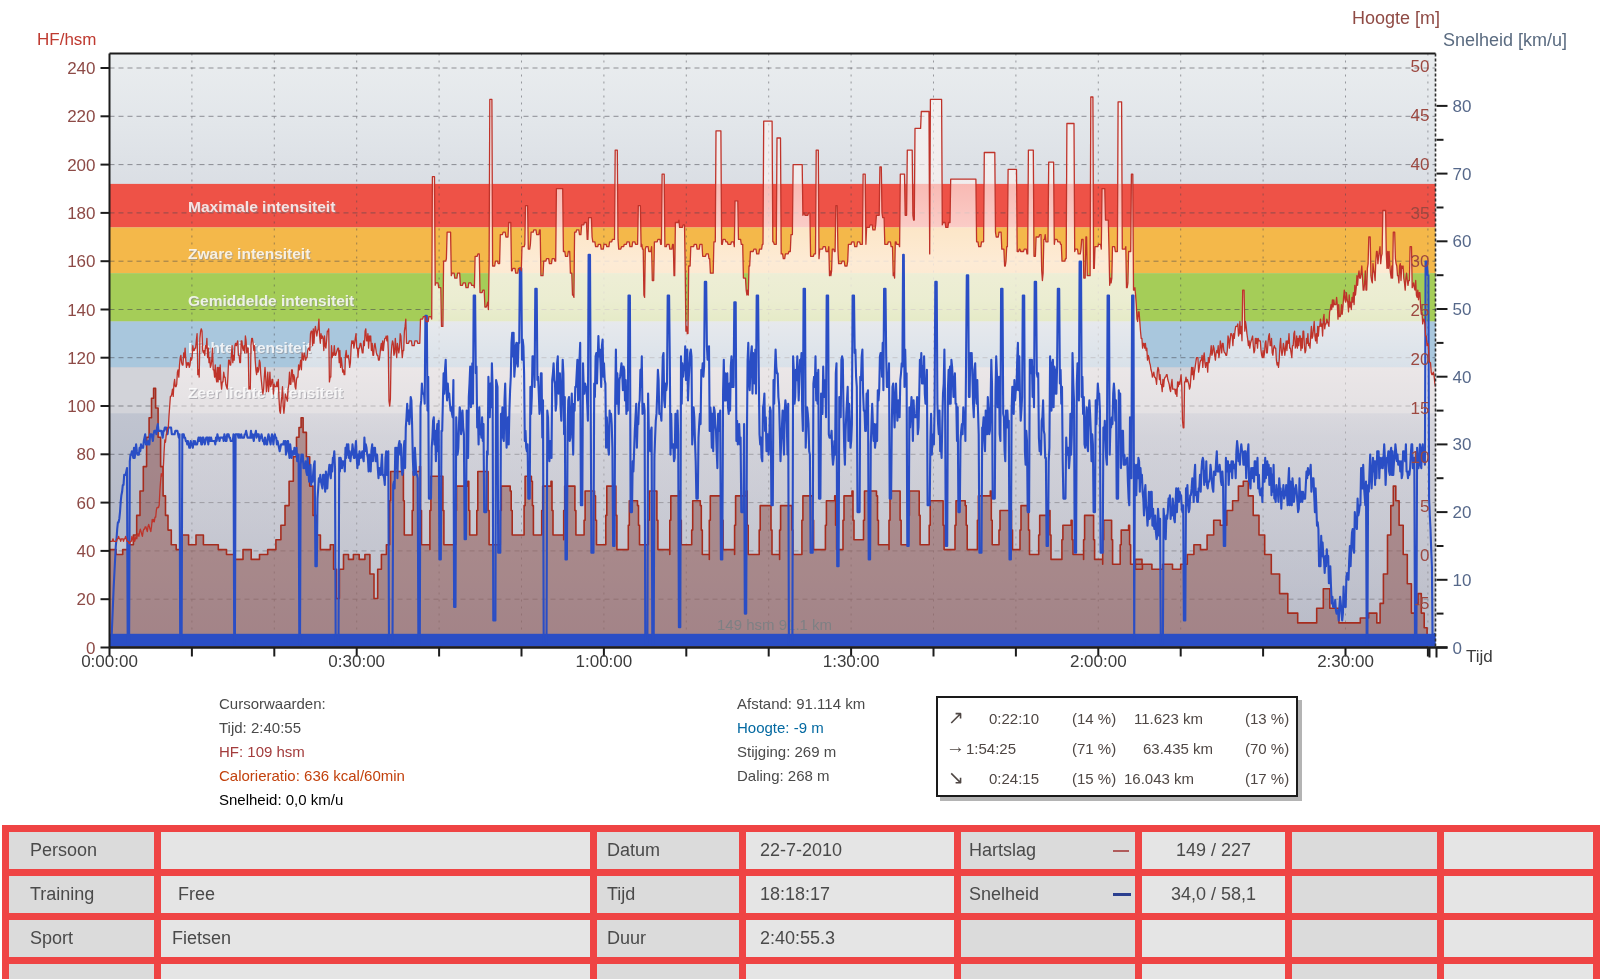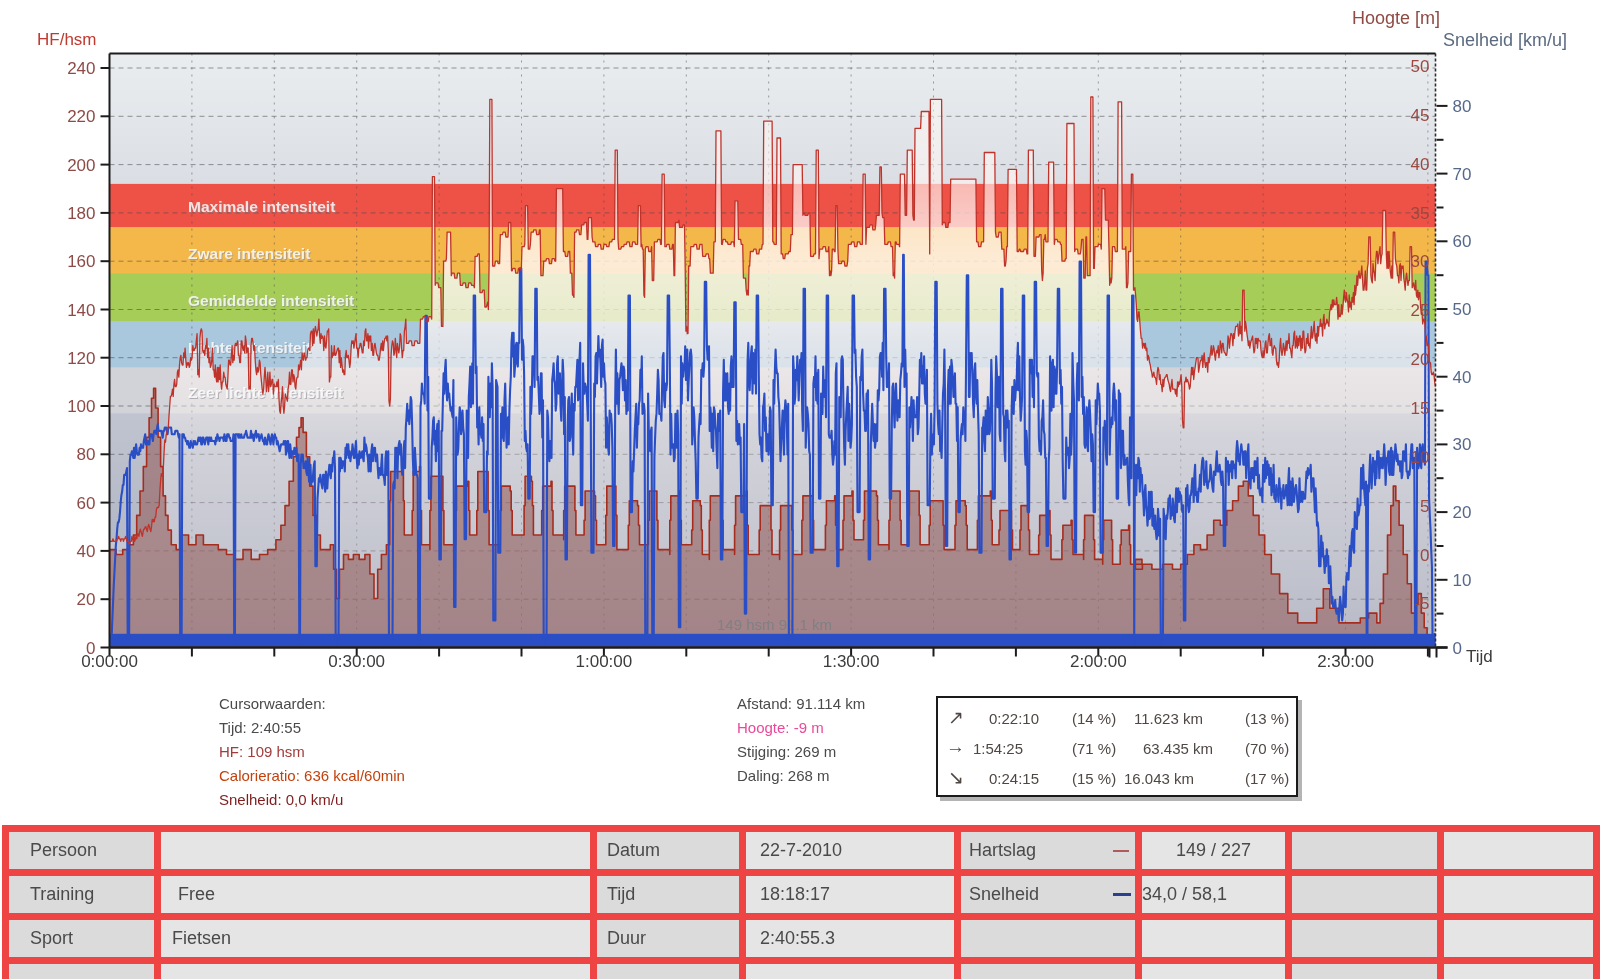--- a/index.html
+++ b/index.html
@@ -204,31 +204,31 @@
 
 <text x="37" y="45" class="ttitle" style="fill:#bf3a30">HF/hsm</text>
 <text x="1352" y="24" class="ttitle" style="fill:#8f4a44;font-size:18px">Hoogte [m]</text>
 <text x="1443" y="46" class="ttitle" style="fill:#5a6b80;font-size:18px">Snelheid [km/u]</text>
 <text x="1466" y="662" class="txl">Tijd</text>
 </svg>
 <div class="abs cline" style="left:219px;top:695px">Cursorwaarden:</div>
 <div class="abs cline" style="left:219px;top:719px">Tijd: 2:40:55</div>
 <div class="abs cline" style="left:219px;top:743px;color:#a33c3c">HF: 109 hsm</div>
 <div class="abs cline" style="left:219px;top:767px;color:#c2410c">Calorieratio: 636 kcal/60min</div>
-<div class="abs cline" style="left:219px;top:791px;color:#7f1d1d">Snelheid: 0,0 km/u</div>
+<div class="abs cline" style="left:219px;top:791px;color:#000000">Snelheid: 0,0 km/u</div>
 <div class="abs cline" style="left:737px;top:695px">Afstand: 91.114 km</div>
-<div class="abs cline" style="left:737px;top:719px;color:#ec4899">Hoogte: -9 m</div>
+<div class="abs cline" style="left:737px;top:719px;color:#0369a1">Hoogte: -9 m</div>
 <div class="abs cline" style="left:737px;top:743px">Stijging: 269 m</div>
 <div class="abs cline" style="left:737px;top:767px">Daling: 268 m</div>
 <div class="statbox">
  <div class="srow" style="left:10px;top:8px;font-size:19px">↗</div>
  <div class="srow" style="left:8px;top:38px;font-size:19px">→</div>
  <div class="srow" style="left:10px;top:68px;font-size:19px">↘</div>
  <div class="srow" style="left:20px;top:12px;width:81px;text-align:right">0:22:10</div>
- <div class="srow" style="left:4px;top:42px;width:81px;text-align:right">1:54:25</div>
+ <div class="srow" style="left:28px;top:42px;width:81px;">1:54:25</div>
  <div class="srow" style="left:20px;top:72px;width:81px;text-align:right">0:24:15</div>
  <div class="srow" style="left:134px;top:12px">(14 %)</div>
  <div class="srow" style="left:134px;top:42px">(71 %)</div>
  <div class="srow" style="left:134px;top:72px">(15 %)</div>
  <div class="srow" style="left:186px;top:12px;width:89px;text-align:center">11.623 km</div>
  <div class="srow" style="left:186px;top:42px;width:89px;text-align:right">63.435 km</div>
  <div class="srow" style="left:186px;top:72px;width:89px;">16.043 km</div>
  <div class="srow" style="left:307px;top:12px">(13 %)</div>
  <div class="srow" style="left:307px;top:42px">(70 %)</div>
  <div class="srow" style="left:307px;top:72px">(17 %)</div>
@@ -254,21 +254,21 @@
  <td class="val" style="text-align:center;padding:0">149 / 227</td>
  <td class="lab"></td>
         <td class="val"></td>
 </tr>
 <tr>
  <td class="lab" style="padding-left:21px">Training</td>
         <td class="val" style="padding-left:17px">Free</td>
  <td class="lab">Tijd</td>
         <td class="val" style="padding-left:14px">18:18:17</td>
  <td class="lab" style="padding-left:8px;position:relative">Snelheid<span style="position:absolute;left:152px;top:17px;width:18px;border-top:3px solid #2b3f8f"></span></td>
- <td class="val" style="text-align:left;padding:0">34,0 / 58,1</td>
+ <td class="val" style="text-align:center;padding:0">34,0 / 58,1</td>
  <td class="lab"></td>
         <td class="val"></td>
 </tr>
 <tr>
  <td class="lab" style="padding-left:21px">Sport</td>
         <td class="val" style="padding-left:11px">Fietsen</td>
  <td class="lab">Duur</td>
         <td class="val" style="padding-left:14px">2:40:55.3</td>
  <td class="lab"></td>
         <td class="val"></td>

